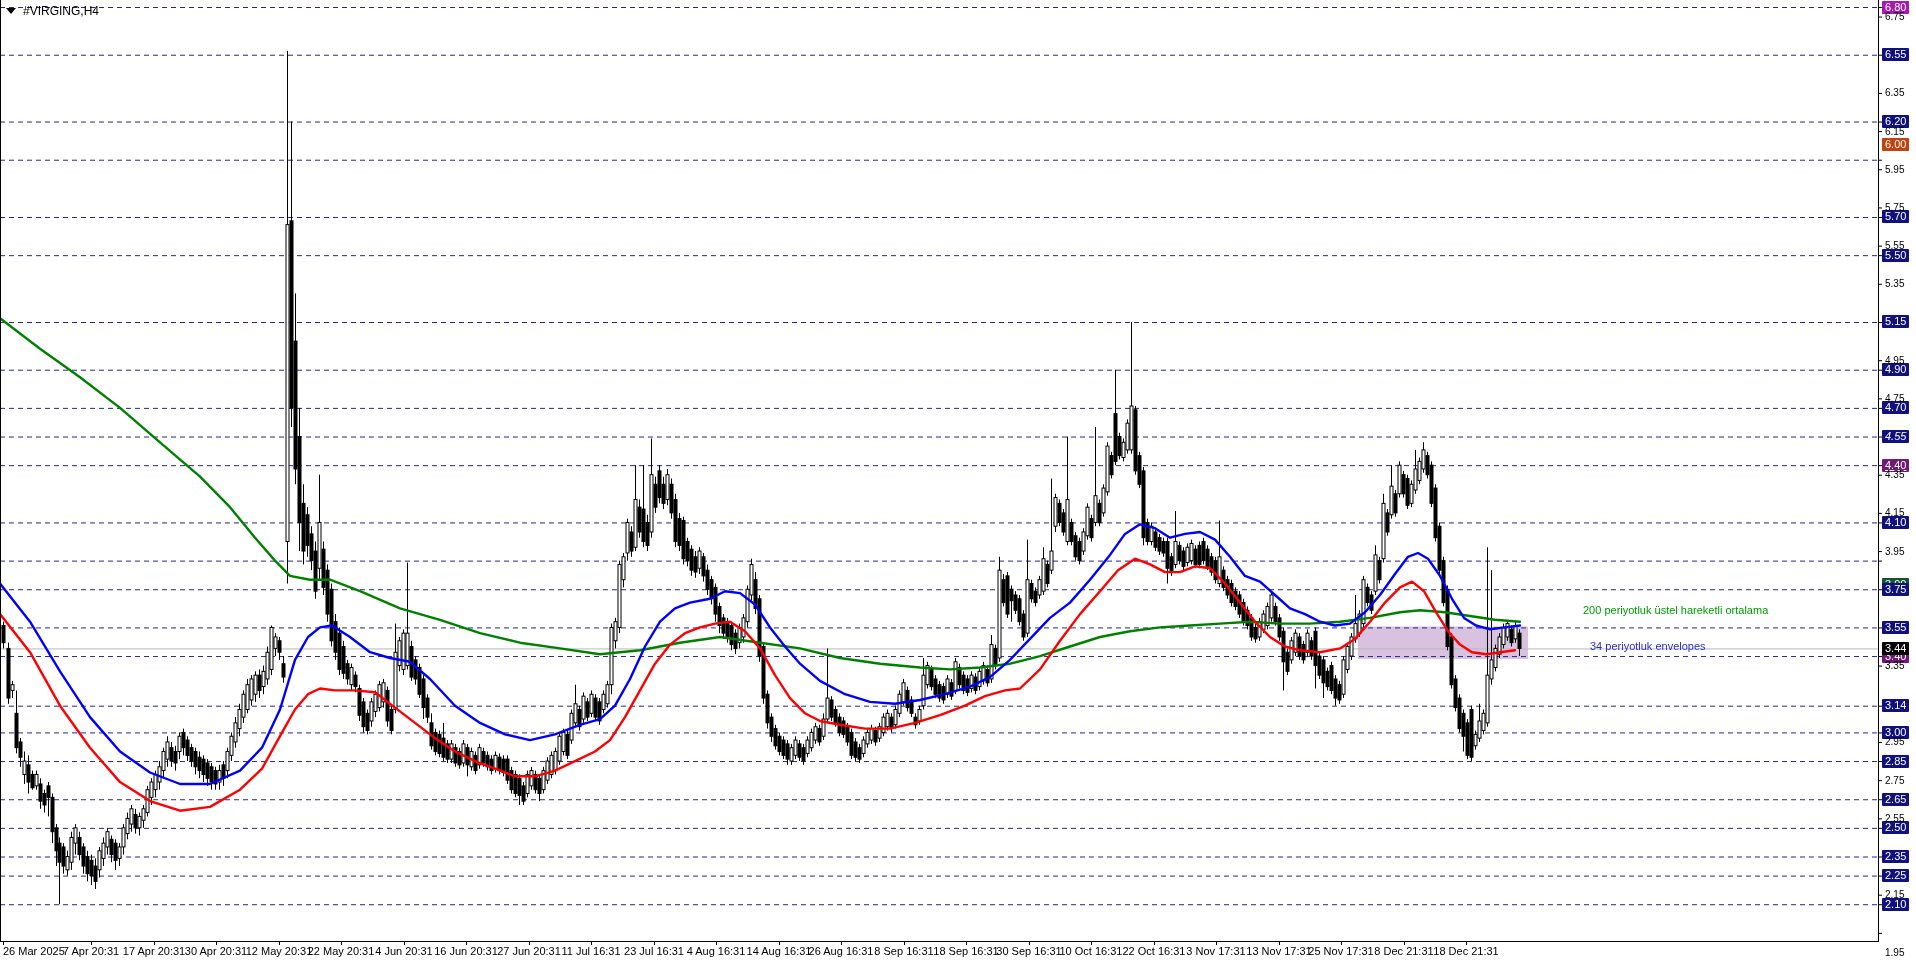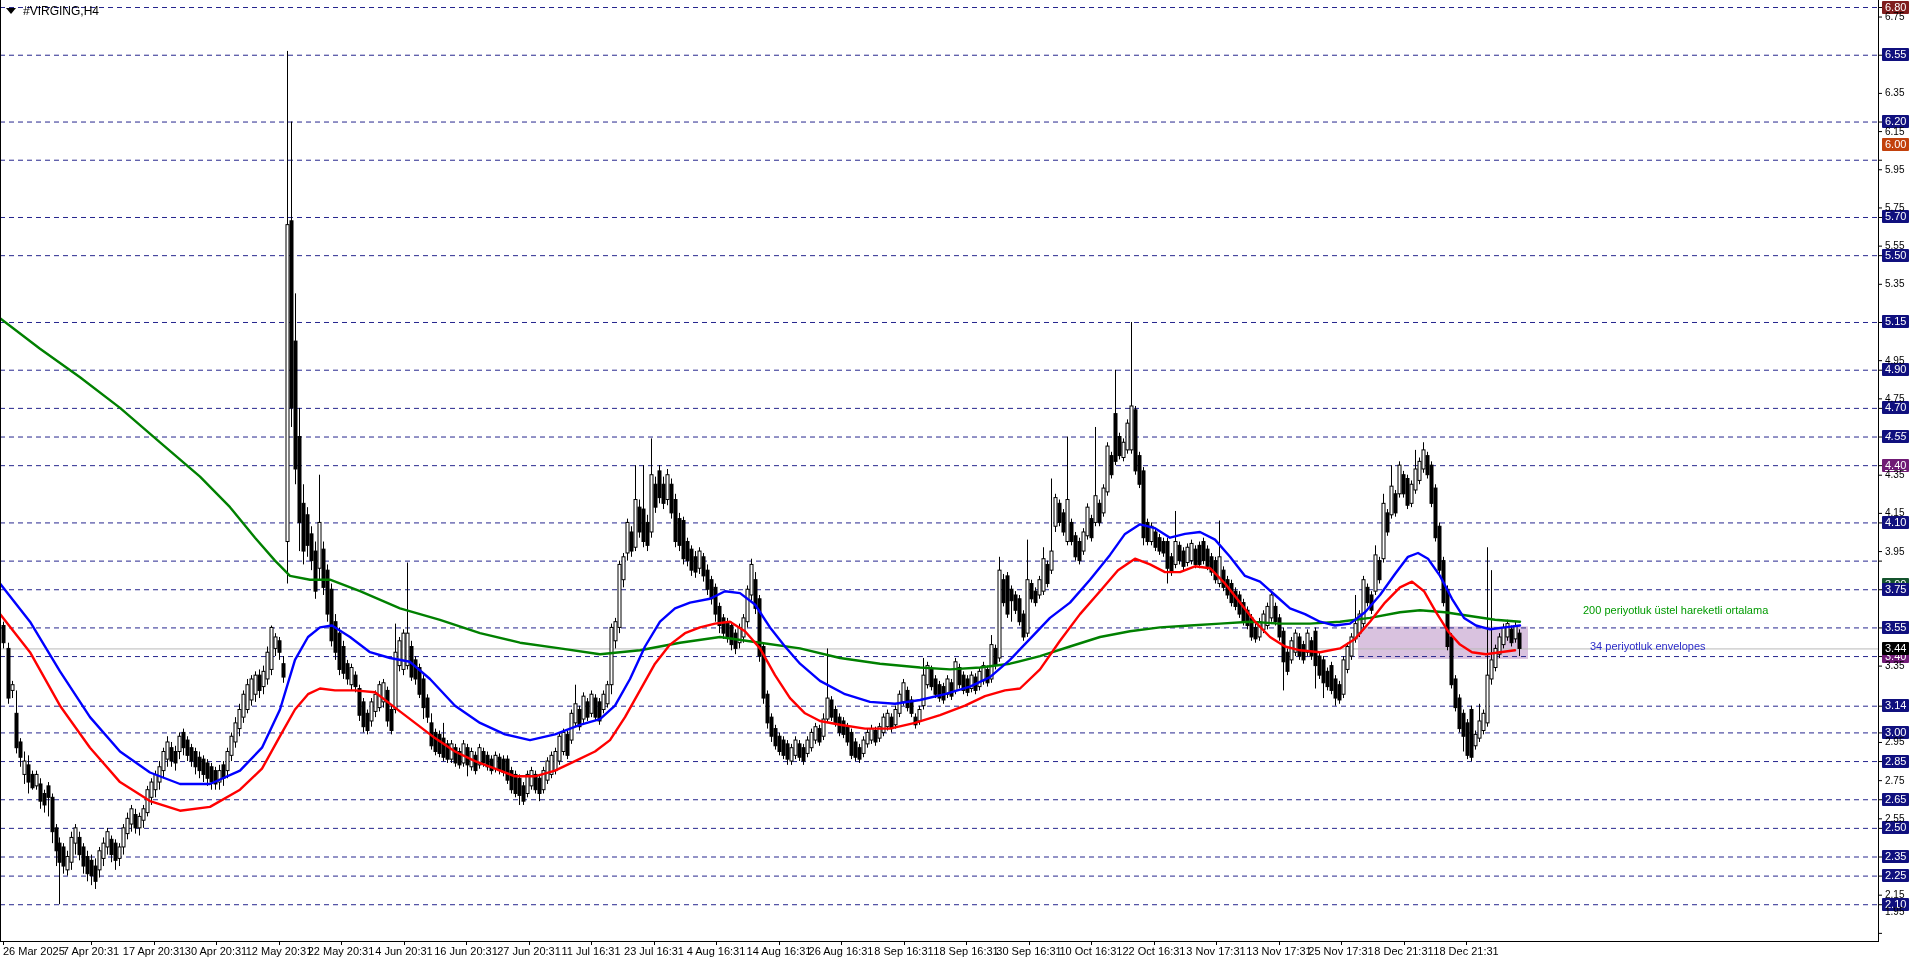--- a/index.html
+++ b/index.html
@@ -883,21 +883,21 @@
 
   <div id="symbol-label">
     <span id="symbol-dd"></span>
     <span>#VIRGING,H4</span>
   </div>
 
   <div class="annot" id="annot-ema" style="left: 1583px; top: 604px; color: rgb(0, 154, 0);">200 periyotluk üstel hareketli ortalama</div>
   <div class="annot" id="annot-env" style="left: 1590px; top: 640px; color: rgb(43, 43, 200);">34 periyotluk envelopes</div>
 
   <div id="price-axis">
-      <div class="pbox" style="top: 0.5px; background: #7f1d1d;">6.80</div>
+      <div class="pbox" style="top: 0.5px; background: #a21caf;">6.80</div>
       <div class="pbox" style="top: 48.225px; background: rgb(16, 16, 126);">6.55</div>
       <div class="pbox" style="top: 115.04px; background: rgb(16, 16, 126);">6.20</div>
       <div class="pbox" style="top: 138px; background: #c2410c;">6.00</div>
       <div class="pbox" style="top: 210.49px; background: rgb(16, 16, 126);">5.70</div>
       <div class="pbox" style="top: 248.67px; background: rgb(16, 16, 126);">5.50</div>
       <div class="pbox" style="top: 315.485px; background: rgb(16, 16, 126);">5.15</div>
       <div class="pbox" style="top: 363.21px; background: rgb(16, 16, 126);">4.90</div>
       <div class="pbox" style="top: 401.39px; background: rgb(16, 16, 126);">4.70</div>
       <div class="pbox" style="top: 430.025px; background: rgb(16, 16, 126); font-style: italic;">4.55</div>
       <div class="pbox" style="top: 458.66px; background: #701a75; text-decoration: underline;">4.40</div>
@@ -924,21 +924,21 @@
       <div class="pplain" style="top: 353.665px;">4.95</div>
       <div class="pplain" style="top: 391.845px;">4.75</div>
       <div class="pplain" style="top: 468.205px;">4.35</div>
       <div class="pplain" style="top: 506.385px;">4.15</div>
       <div class="pplain" style="top: 544.565px;">3.95</div>
       <div class="pplain" style="top: 659.105px;">3.35</div>
       <div class="pplain" style="top: 735.465px;">2.95</div>
       <div class="pplain" style="top: 773.645px;">2.75</div>
       <div class="pplain" style="top: 811.825px;">2.55</div>
       <div class="pplain" style="top: 888.185px;">2.15</div>
-      <div class="pplain" style="top: 905px;">1.95</div>
+      <div class="pplain" style="top: 946px;">1.95</div>
       <div class="pcur" style="top: 641.924px; background: rgb(0, 0, 0);">3.44</div>
     </div>
   <div id="time-axis">
       <div class="tlabel first" style="left: 3px;">26 Mar 2025</div>
       <div class="tlabel" style="left: 91px;">7 Apr 20:31</div>
       <div class="tlabel" style="left: 154px;">17 Apr 20:31</div>
       <div class="tlabel" style="left: 216px;">30 Apr 20:31</div>
       <div class="tlabel" style="left: 279px;">12 May 20:31</div>
       <div class="tlabel" style="left: 341px;">22 May 20:31</div>
       <div class="tlabel" style="left: 404px;">4 Jun 20:31</div>

